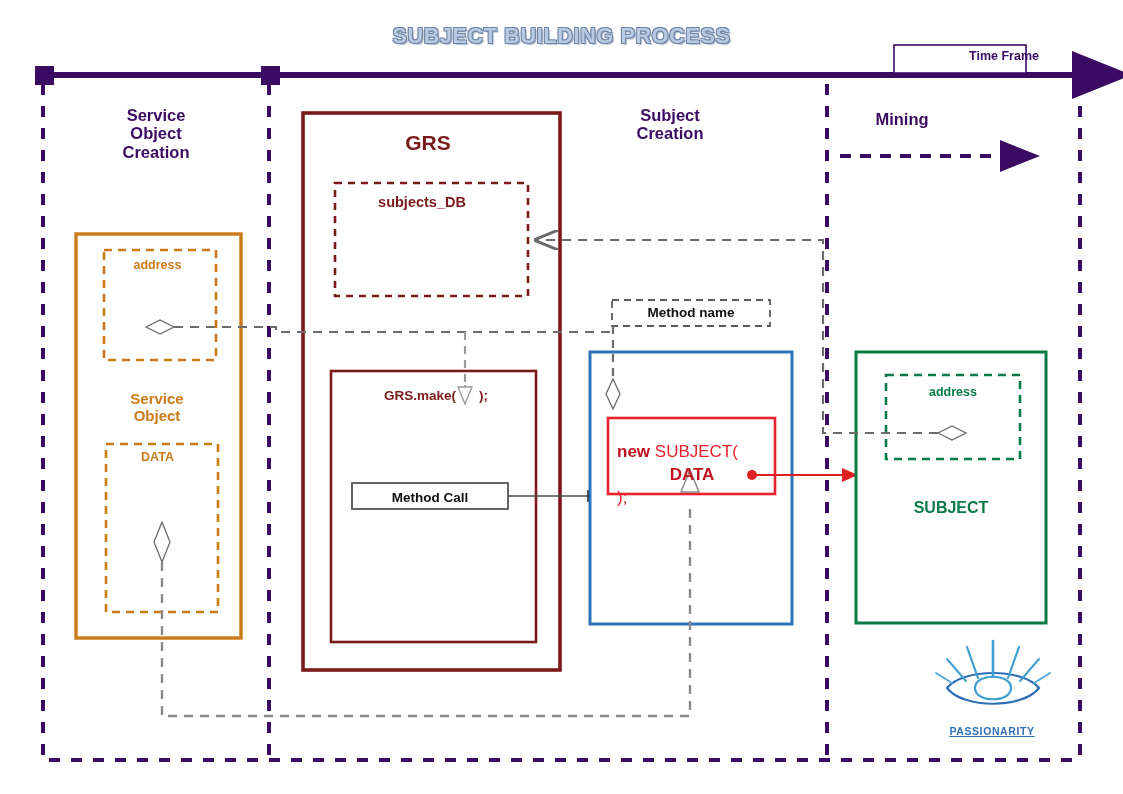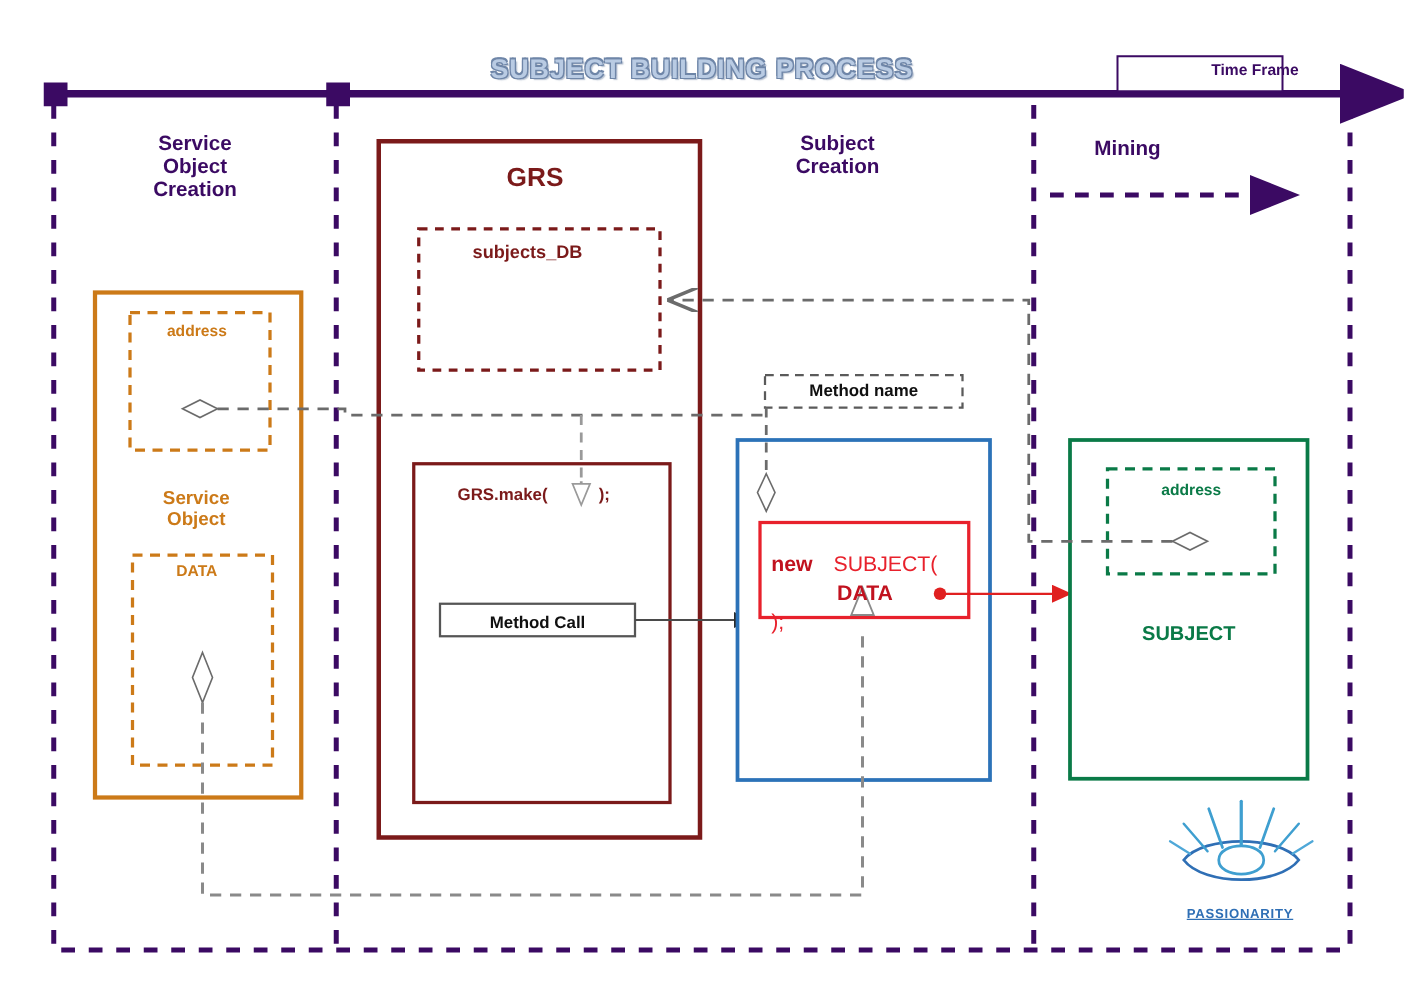--- a/index.html
+++ b/index.html
@@ -8,51 +8,51 @@
   .stage{position:absolute;left:0;top:0;width:1123px;height:794px;}
   .svgroot{position:absolute;left:0;top:0;width:1123px;height:794px;}
   .lbl{position:absolute;text-align:center;font-weight:bold;line-height:1.12;
        white-space:pre-line;}
 
   
   #title{left:0;top:24px;width:1123px;font-size:21.5px;letter-spacing:.7px;
          color:#b9cbe3;
          text-shadow:-1px -1px 0 #6f86a8, 1px -1px 0 #6f86a8,
                      -1px 1px 0 #6f86a8, 1px 1px 0 #6f86a8,
-                     2px 2px 1px rgba(120,140,170,.55);margin-top:19px;}
+                     2px 2px 1px rgba(120,140,170,.55);}
 
   
   .phase{color:#3b0a63;font-size:16.5px;}
   #phase-service{left:86px;top:106px;width:140px;}
   #phase-subject{left:600px;top:106px;width:140px;}
   #phase-mining{left:840px;top:110px;width:124px;}
 
   
   #timeframe-label{left:894px;top:49px;width:132px;font-size:12.5px;color:#3b0a63;padding-left:44px;}
 
   
   #grs-title{left:330px;top:131px;width:196px;font-size:21px;color:#7b1a1a;text-align:center;}
   #subjects-db-label{left:327px;top:194px;width:190px;font-size:14.5px;color:#7b1a1a;}
-  #grsmake-a{left:366px;top:388px;font-size:13.5px;color:#7b1a1a;text-align:left;width:90px;}
+  #grsmake-a{left:366px;top:388px;font-size:13.5px;color:#7b1a1a;text-align:right;width:90px;}
   #grsmake-b{left:479px;top:388px;font-size:13.5px;color:#7b1a1a;text-align:left;width:40px;}
   #methodcall-label{left:352px;top:490px;width:156px;font-size:13.5px;color:#101010;}
   #methodname-label{left:612px;top:305px;width:158px;font-size:13.5px;color:#101010;}
   #scm-title{left:600px;top:367px;width:182px;font-size:14px;color:#2c72b8;}
   #so-label{left:98px;top:391px;width:118px;font-size:15px;color:#cc7a18;}
   #so-address-label{left:100px;top:258px;width:115px;font-size:12.5px;color:#cc7a18;}
   #so-data-label{left:100px;top:450px;width:115px;font-size:12.5px;color:#cc7a18;}
   #subject-label{left:880px;top:499px;width:142px;font-size:16px;color:#0a7a47;}
   #subj-address-label{left:890px;top:385px;width:126px;font-size:12.5px;color:#0a7a47;}
 
   
   #code-l1{left:617px;top:423px;width:150px;text-align:left;font-size:17px;font-weight:normal;}
   #code-l2{left:617px;top:446px;width:150px;text-align:center;font-size:17px;}
   #code-l3{left:617px;top:469px;width:40px;text-align:left;font-size:17px;font-weight:normal;}
   .kw{color:#c1121f;font-weight:bold;}
-  .cls{color:#e8212c;font-weight:normal;margin-left:12px;}
+  .cls{color:#e8212c;font-weight:normal;}
   .arg{color:#c1121f;font-weight:bold;}
   .pn{color:#e8212c;}
 
   
   #logo-text{left:930px;top:726px;width:124px;font-size:10.5px;color:#2f6fb5;
              letter-spacing:.6px;font-weight:bold;text-decoration:underline;}
 </style>
 </head>
 <body>
 

